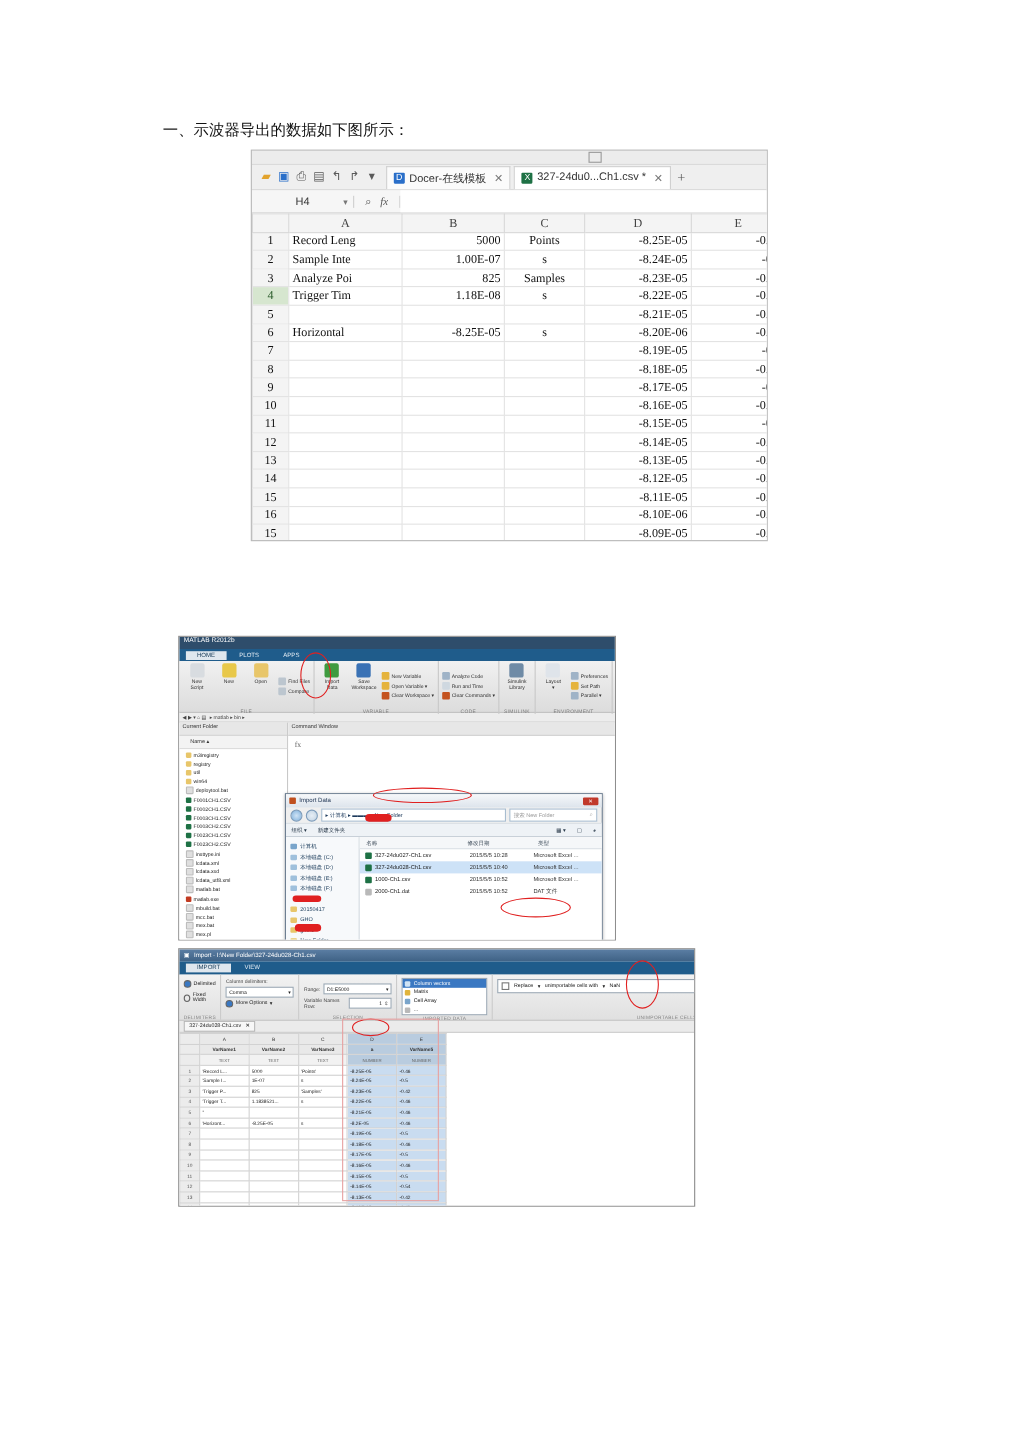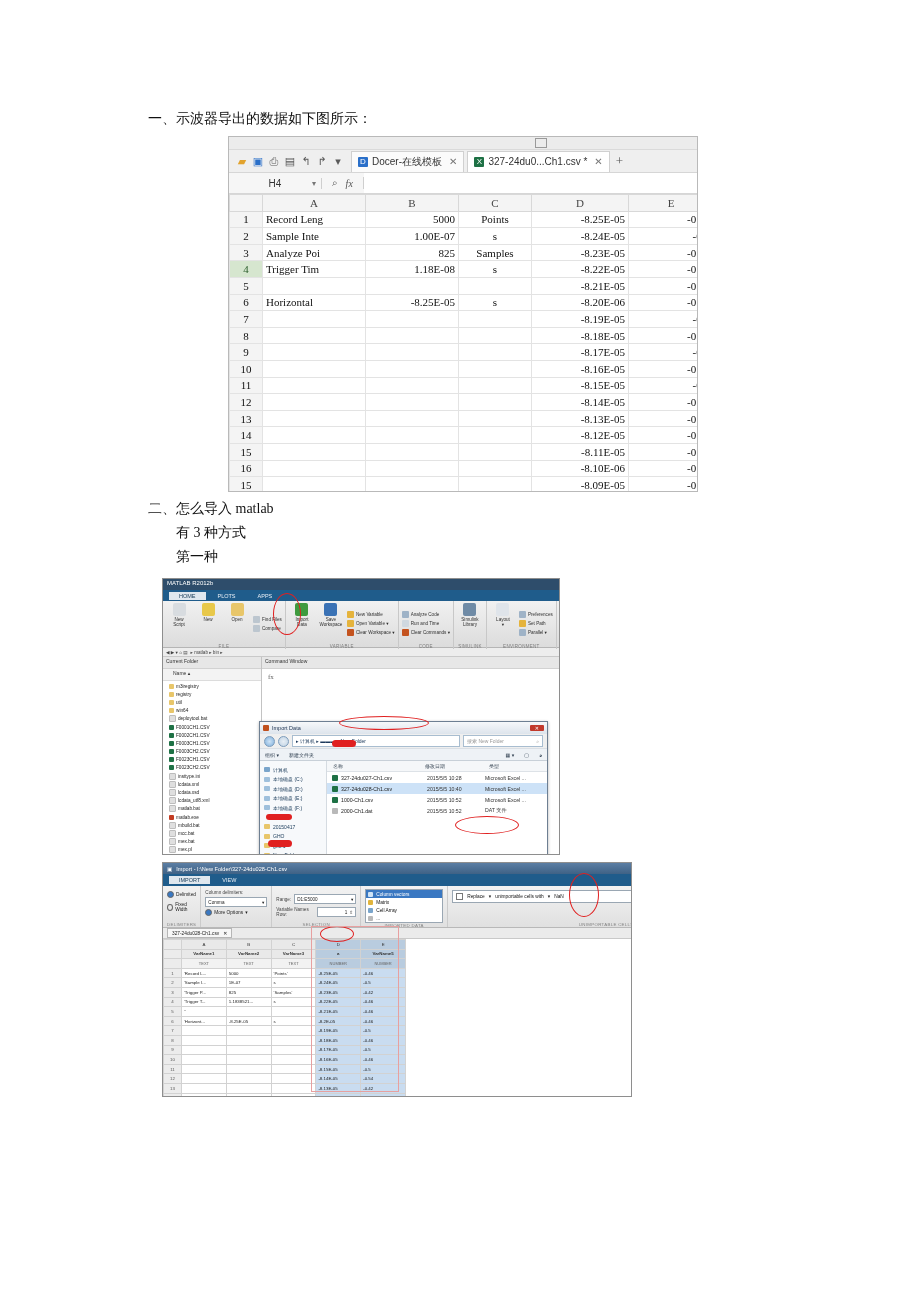--- a/index.html
+++ b/index.html
@@ -347,25 +347,20 @@
             <td class="c-a"></td>
             <td class="c-b"></td>
             <td class="c-c"></td>
             <td class="c-d">-8.09E-05</td>
             <td class="c-e">-0.46</td>
           </tr>
         </tbody>
     </table>
   </div>
 
-  <div class="blk" style="left:148px;top:500px;">
-    <div class="doc-line">二、怎么导入 matlab</div>
-    <div class="doc-line indent2" style="margin-top:6px;">有 3 种方式</div>
-    <div class="doc-line indent2" style="margin-top:6px;">第一种</div>
-  </div>
 
   <div class="shot ml">
     <div class="ml-title">MATLAB R2012b</div>
     <div class="ml-ribtabs">
       <span class="rtab on">HOME</span>
       <span class="rtab">PLOTS</span>
       <span class="rtab">APPS</span>
     </div>
     <div class="ml-ribbon" id="ml-ribbon">
         <div class="rgroup">

